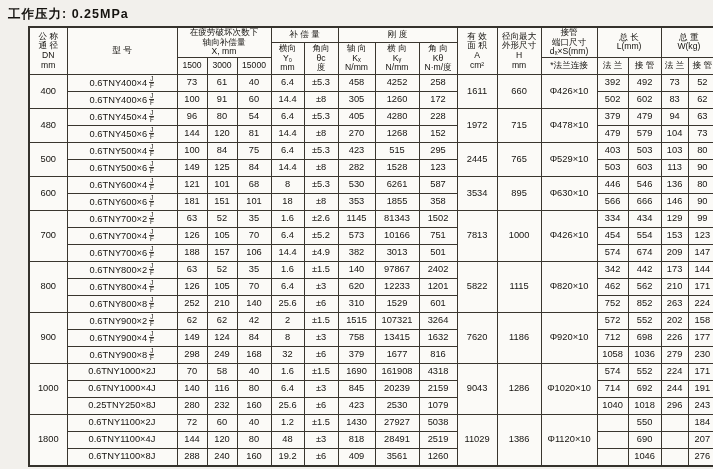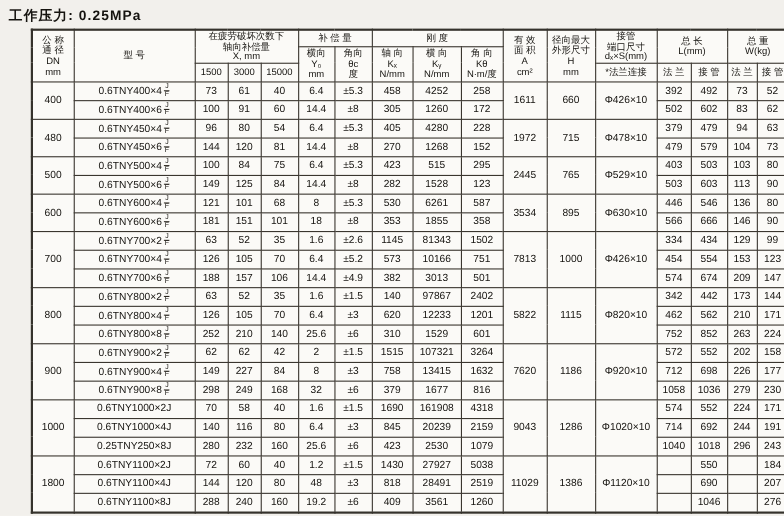--- a/index.html
+++ b/index.html
@@ -394,21 +394,21 @@
           <td rowspan="3">1186</td>
           <td rowspan="3">Φ920×10</td>
           <td>572</td>
           <td>552</td>
           <td>202</td>
           <td>158</td>
         </tr>
         <tr>
           <td class="model-cell"><span>0.6TNY900×4</span><span class="jf"><span class="jf-t">J</span><span>F</span></span></td>
           <td>149</td>
-          <td>227</td>
+          <td>124</td>
           <td>84</td>
           <td>8</td>
           <td>±3</td>
           <td>758</td>
           <td>13415</td>
           <td>1632</td>
           <td>712</td>
           <td>698</td>
           <td>226</td>
           <td>177</td>

